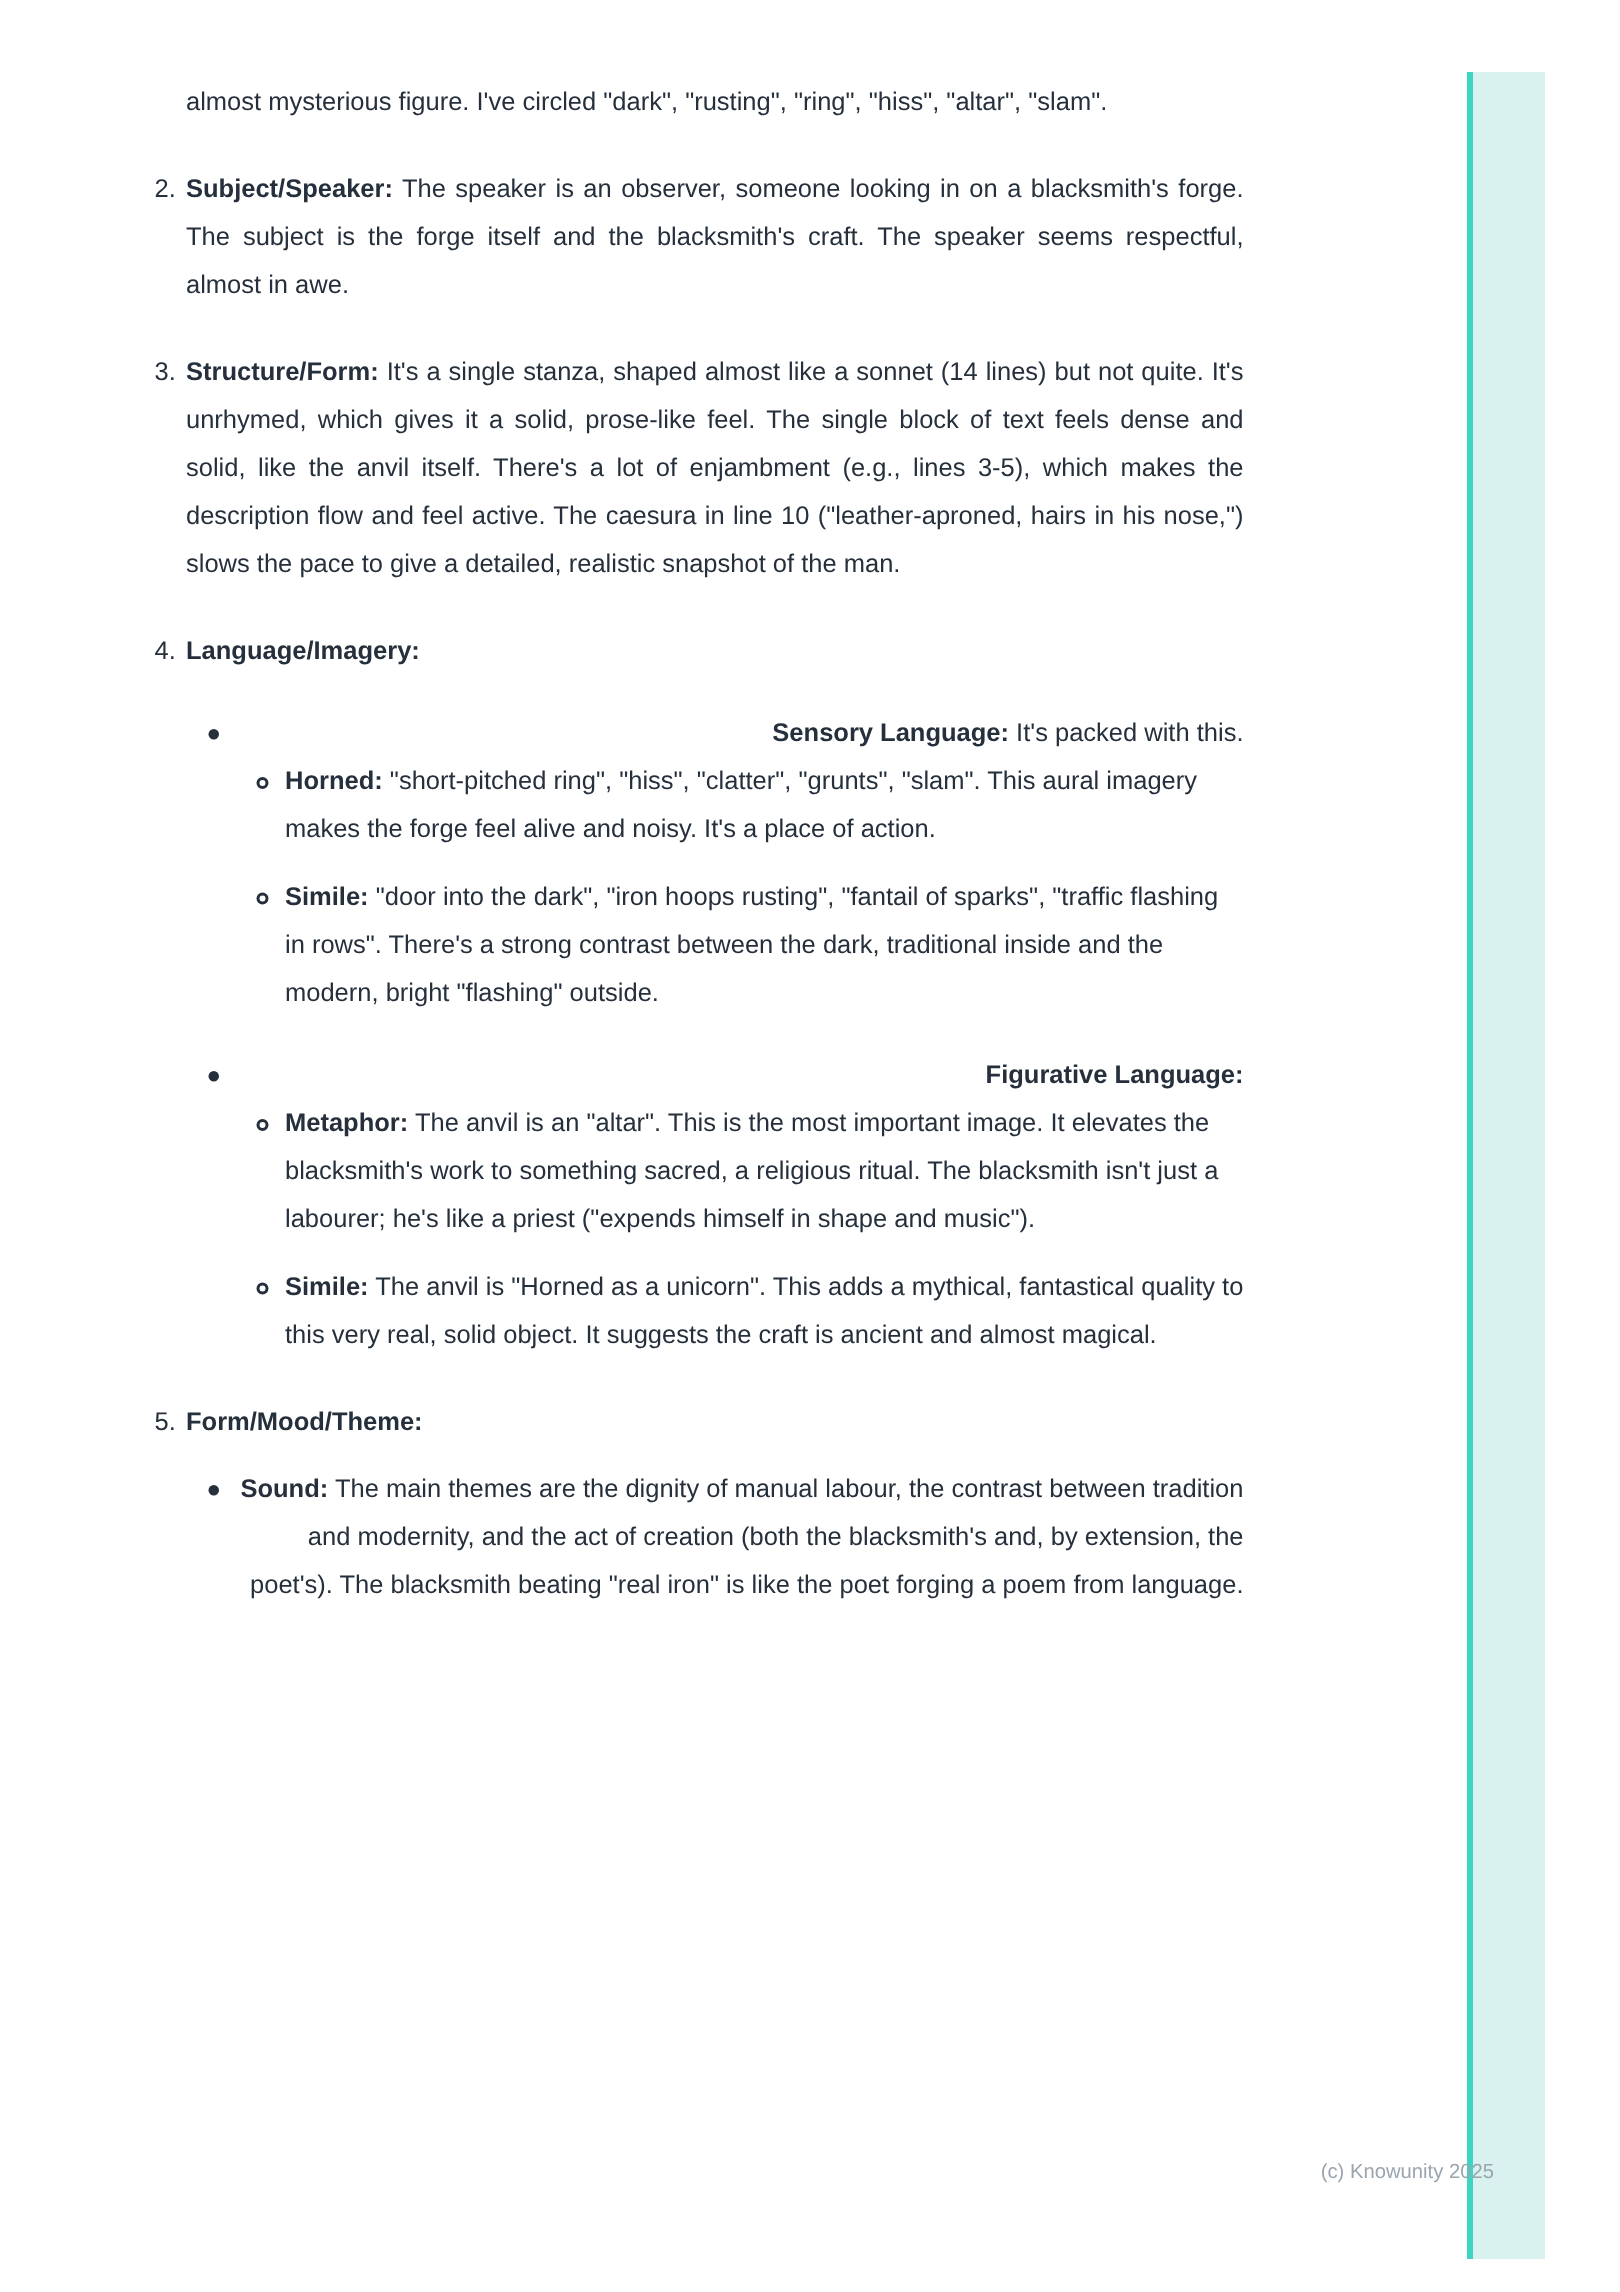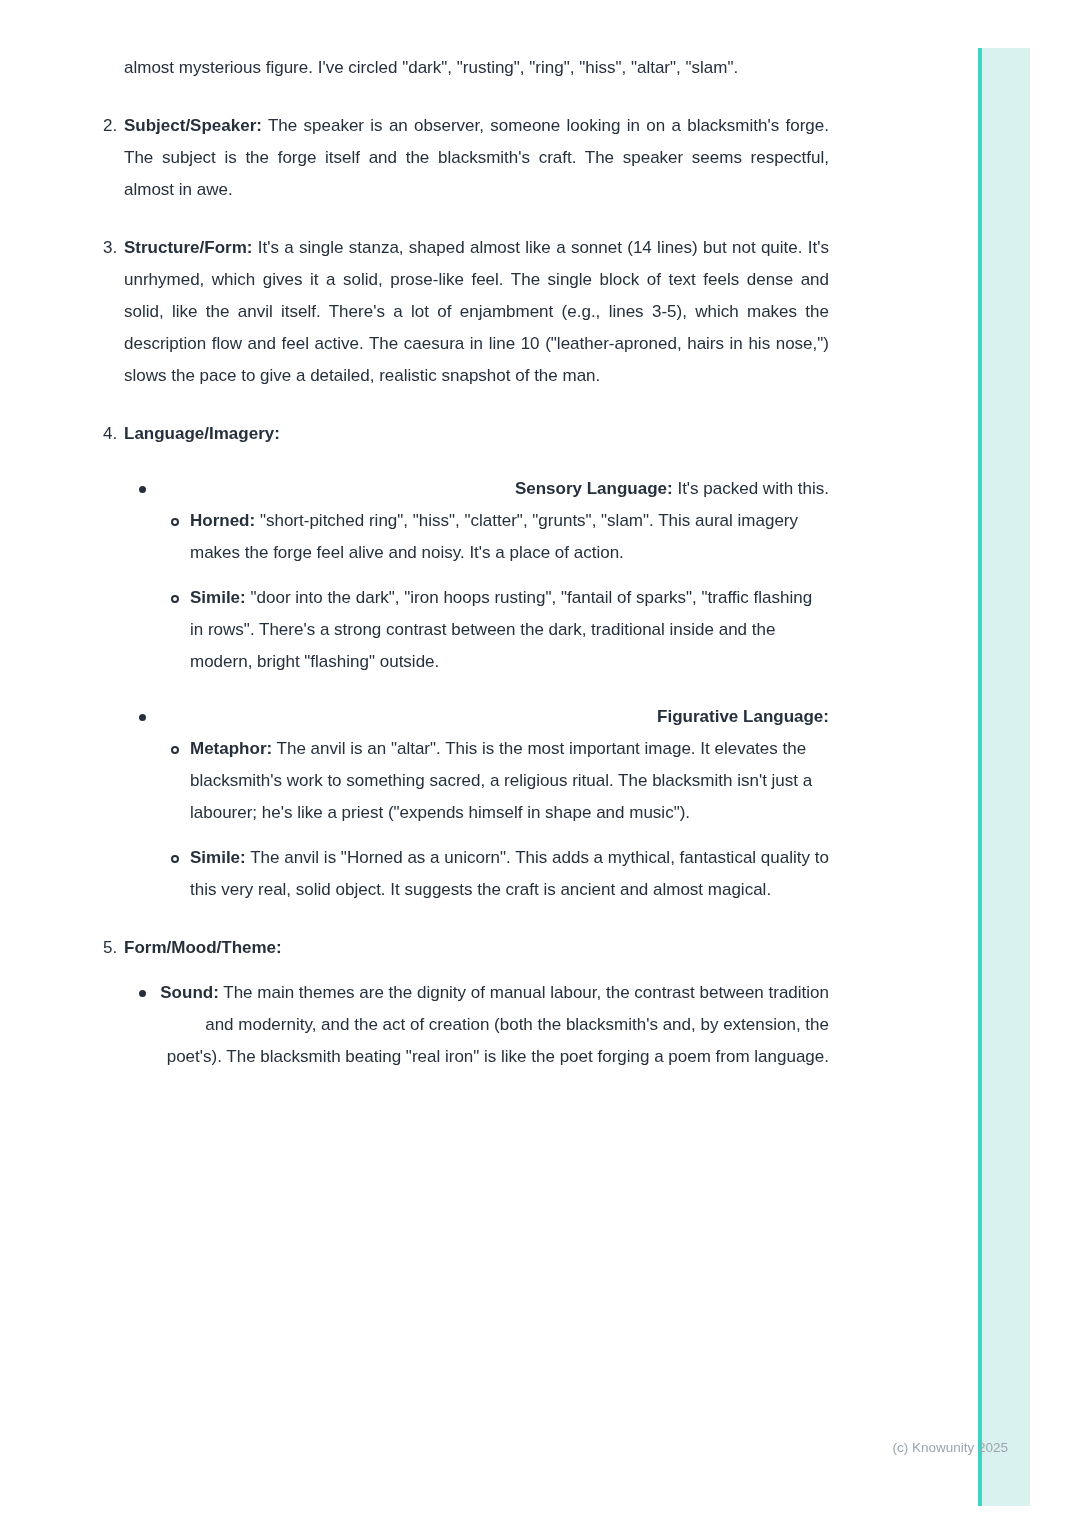--- a/index.html
+++ b/index.html
@@ -80,21 +80,21 @@
     box-sizing: border-box;
     margin-top: 13px;
     margin-left: 2px;
     background: transparent;
   }
   .circle::before { width: 8px; height: 8px; }
 
   .footer {
     position: absolute;
     top: 1438px;
-    right: 72px;
+    right: 84px;
     font-size: 13.5px;
     line-height: 20px;
     color: #9ba5ae;
     z-index: 2;
   }
 </style>
 </head>
 <body>
 
 <div class="accent-bar"></div>

